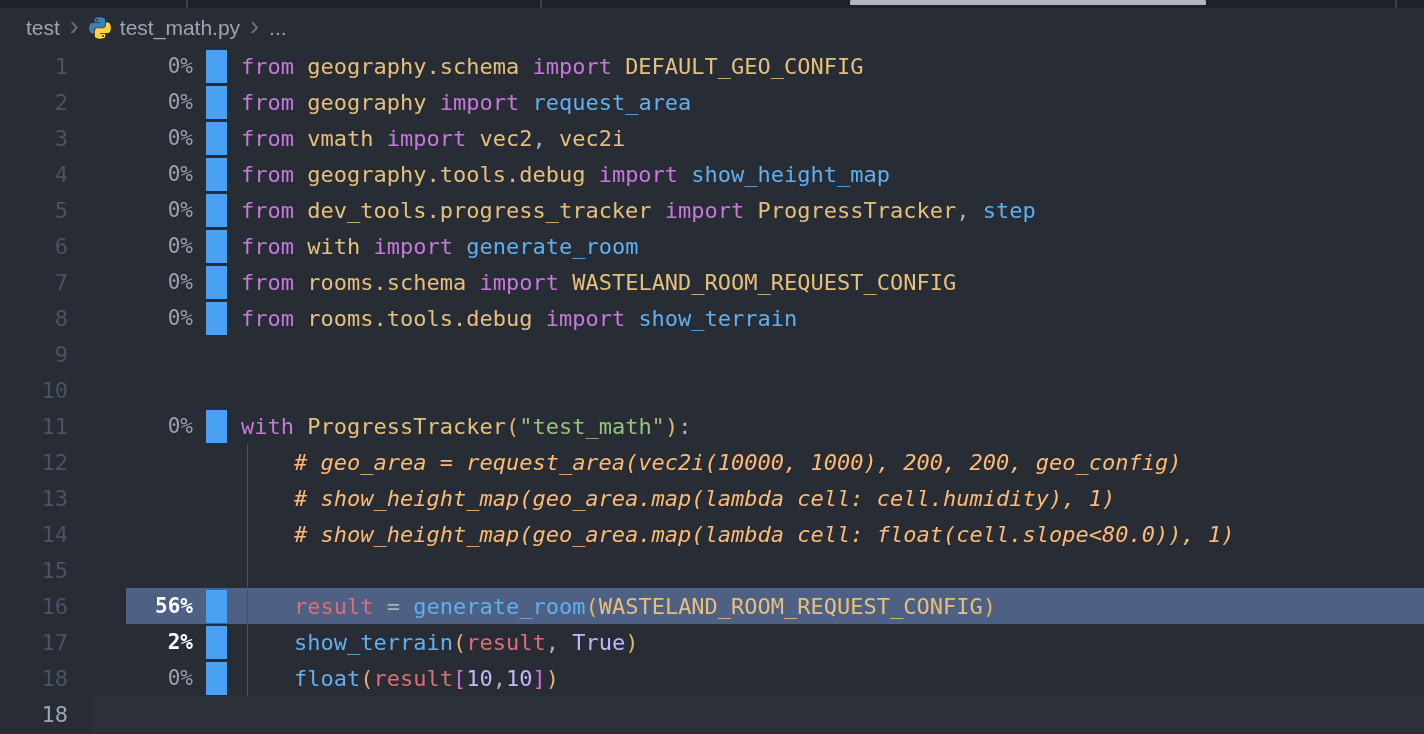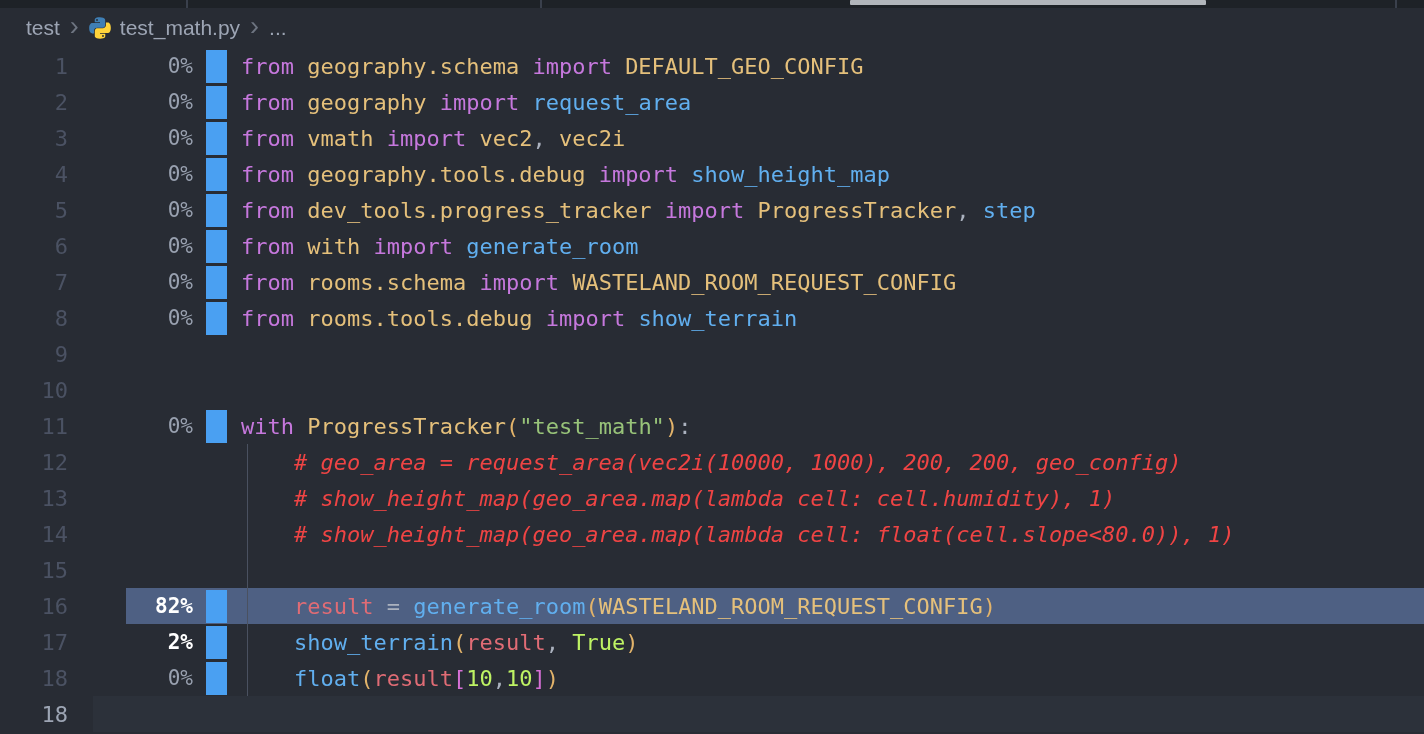--- a/index.html
+++ b/index.html
@@ -33,23 +33,23 @@
   .pct{position:relative;z-index:2;width:125px;text-align:right;color:#99a1b0;font-size:21px;}
   .pct.bright{color:#ffffff;font-weight:bold;}
   .markerslot{position:relative;z-index:2;width:21px;margin-left:13px;height:36px;display:flex;align-items:center;}
   .marker{width:21px;height:33px;}
   .guide{position:absolute;left:247px;top:0;bottom:0;width:1px;background:#4a5160;z-index:1;}
   .code{position:relative;z-index:2;margin-left:14px;font-size:22px;white-space:pre;color:#abb2bf;}
   .tok-k{color:#c678dd;}   
   .tok-m{color:#e5c07b;}   
   .tok-f{color:#61afef;}   
   .tok-s{color:#98c379;}   
-  .tok-c{color:#ef4444;font-style:italic;}  
+  .tok-c{color:#fdba74;font-style:italic;}  
   .tok-v{color:#e06c75;}   
-  .tok-n{color:#bef264;}   
+  .tok-n{color:#c4b5fd;}   
   .tok-p{color:#abb2bf;}   
   .tok-b1{color:#e2b36a;}  
   .tok-b2{color:#d670d6;}  
 </style>
 </head>
 <body>
 
 <div class="tabstrip">
   <div class="tabsep" style="left:186px"></div>
   <div class="tabsep" style="left:540px"></div>
@@ -180,21 +180,21 @@
     <div class="row">
       <div class="lnum">15</div>
       <div class="pct"></div>
       <div class="markerslot"></div>
       <div class="guide"></div>
       <div class="code"></div>
     </div>
     <div class="row">
       <div class="hl-band hl-line" style="background: rgb(78, 96, 131);"></div>
       <div class="lnum">16</div>
-      <div class="pct bright">82%</div>
+      <div class="pct bright">56%</div>
       <div class="markerslot">
         <div class="marker" style="background: rgb(74, 160, 242);"></div>
       </div>
       <div class="guide"></div>
       <div class="code"><span class="tok-p">    </span><span class="tok-v">result</span><span class="tok-p"> = </span><span class="tok-f">generate_room</span><span class="tok-b1">(</span><span class="tok-m">WASTELAND_ROOM_REQUEST_CONFIG</span><span class="tok-b1">)</span></div>
     </div>
     <div class="row">
       <div class="lnum">17</div>
       <div class="pct bright">2%</div>
       <div class="markerslot">

